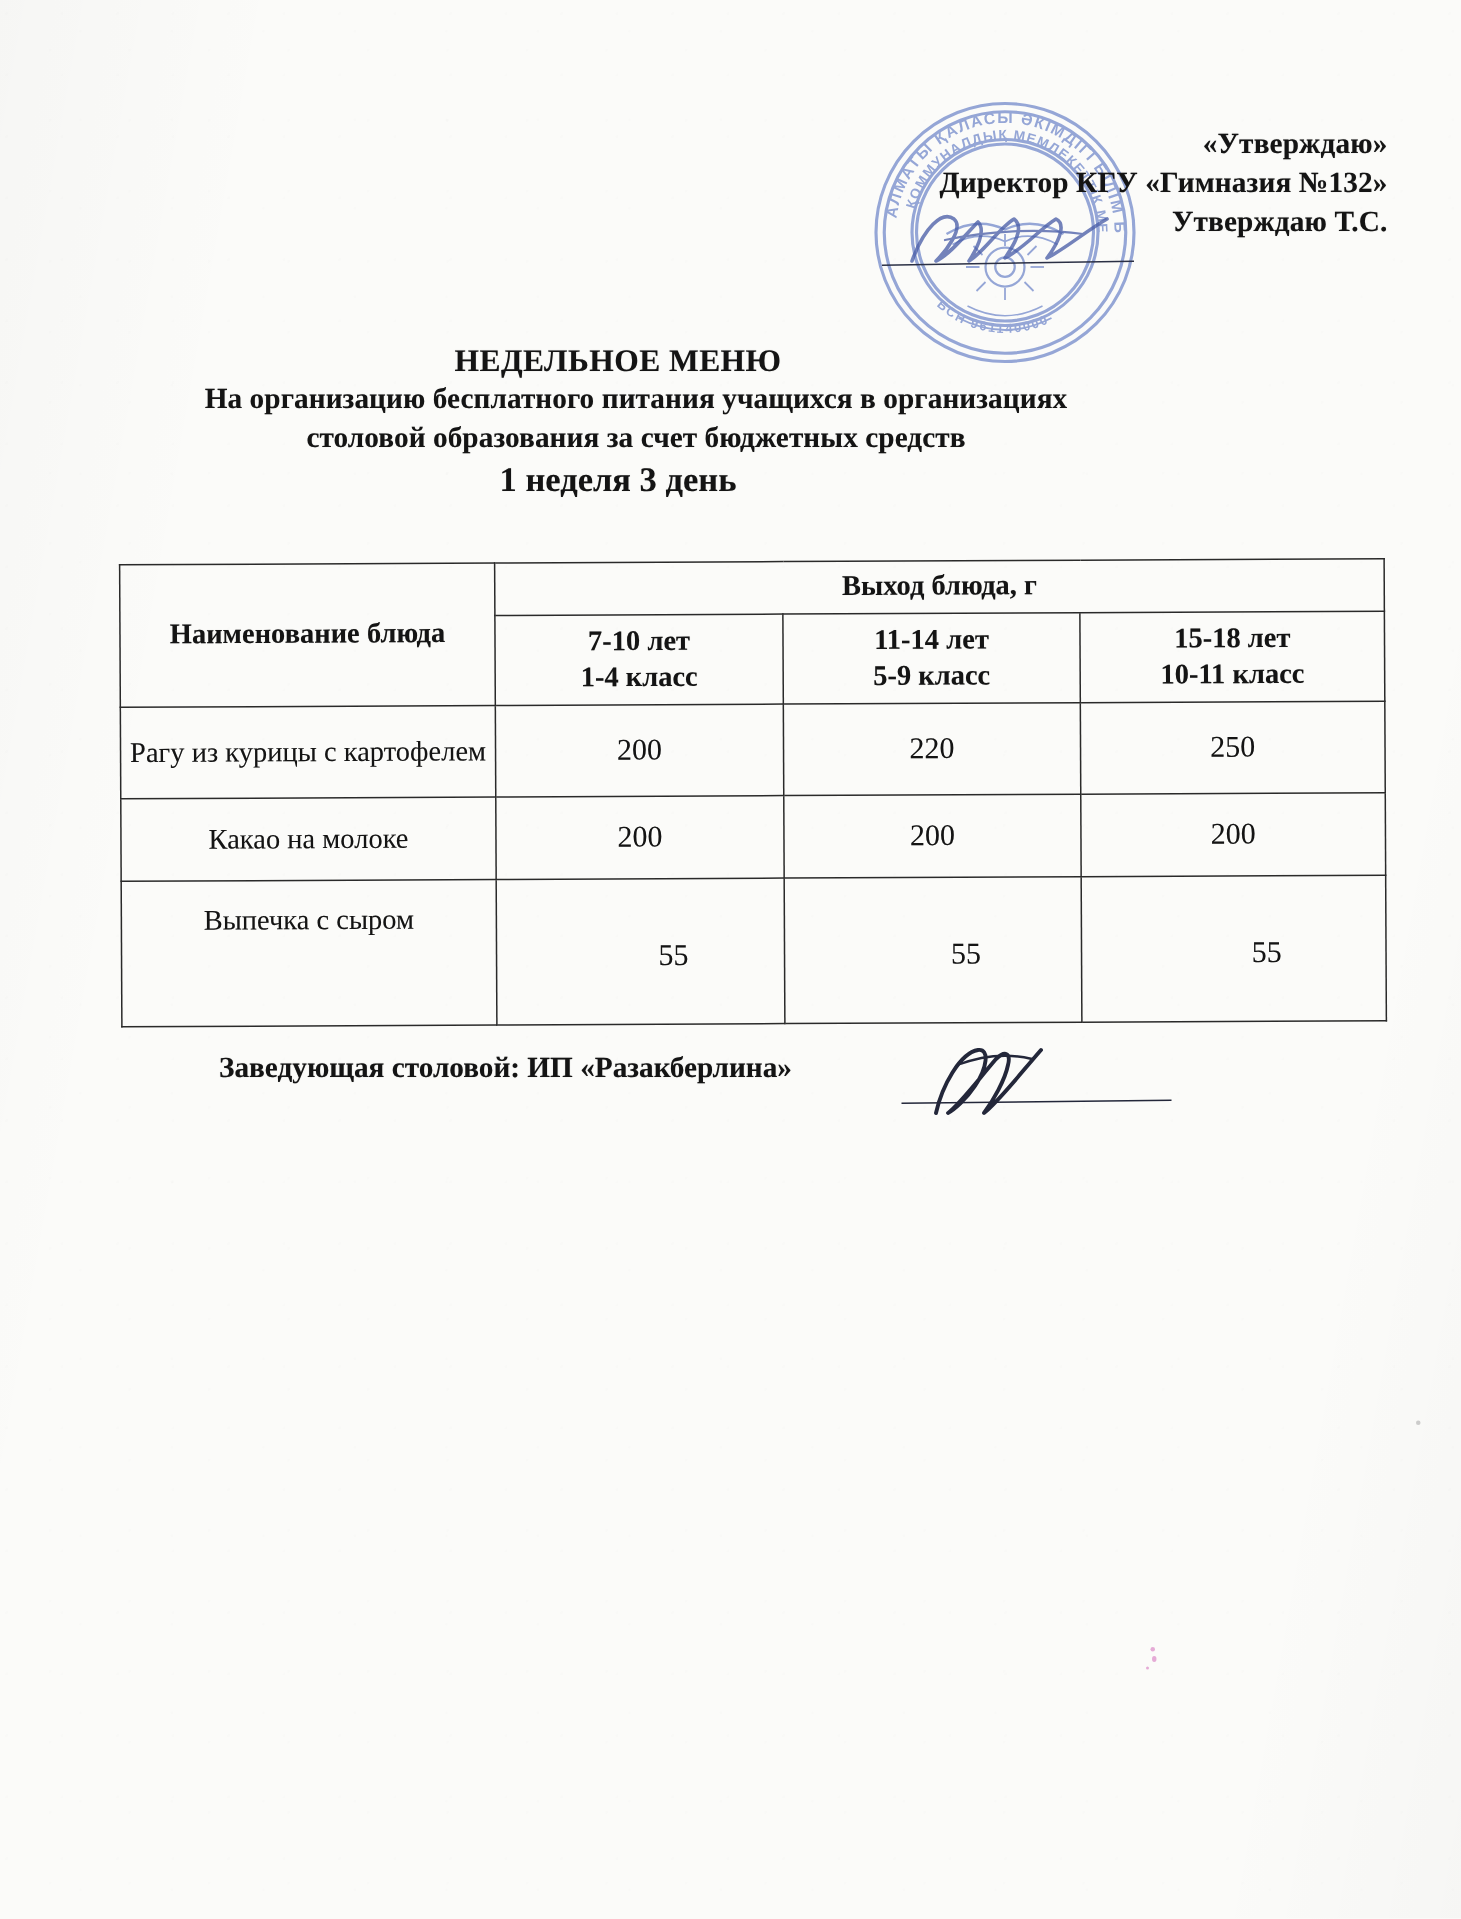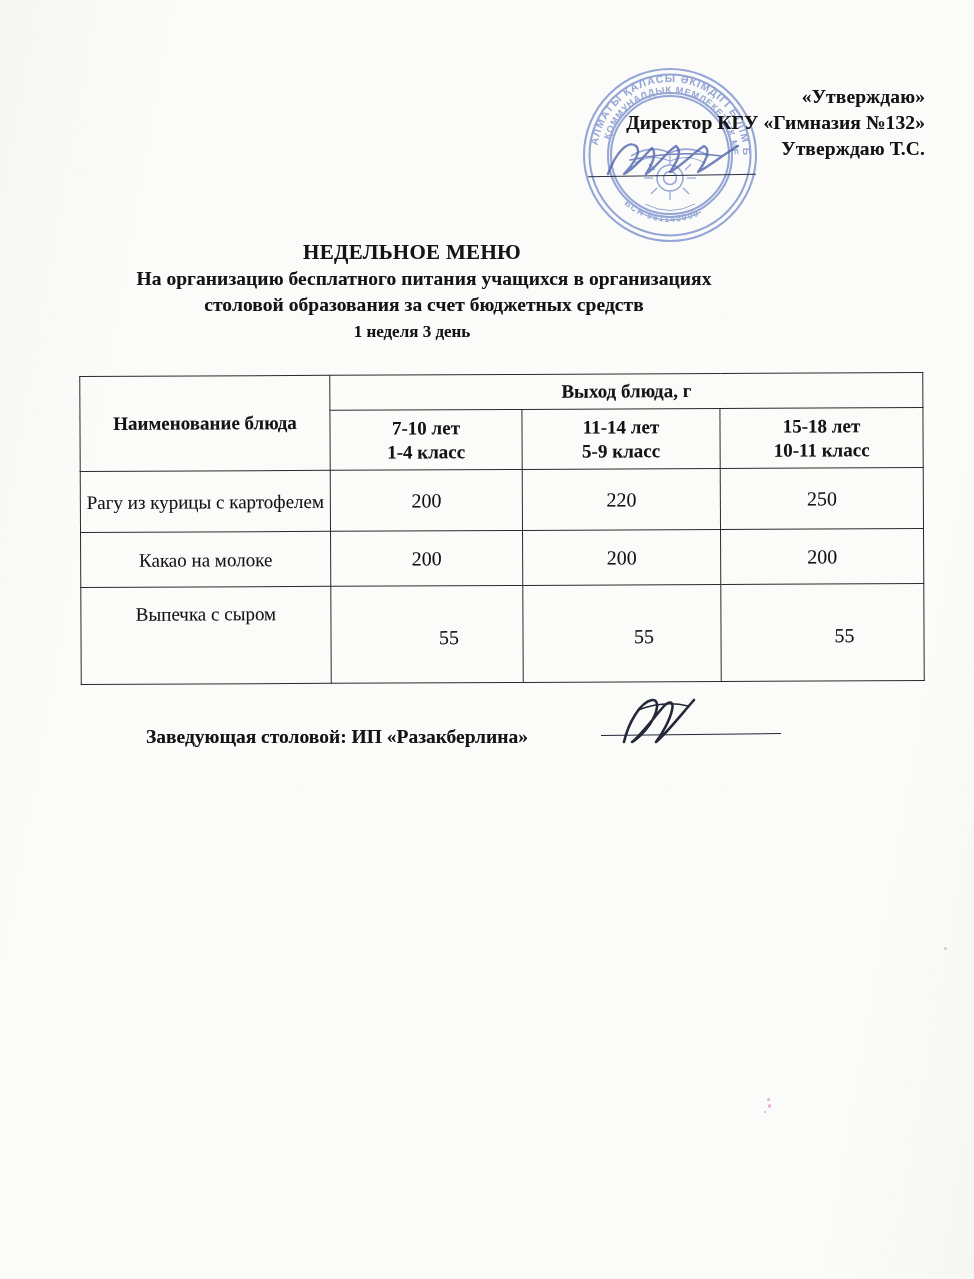--- a/index.html
+++ b/index.html
@@ -88,21 +88,21 @@
     height: 60px;
     z-index: 6;
     opacity: .85;
   }
   .stamp-sign svg { width: 100%; height: 100%; display: block; }
 
   
   .titles {
     position: absolute;
     left: 0;
-    top: 238px;
+    top: 226px;
     width: 824px;
     text-align: center;
     z-index: 4;
   }
   .t-main {
     font-weight: bold;
     font-size: 21px;
     letter-spacing: .3px;
     line-height: 28px;
     text-shadow: 0 0 .6px rgba(0,0,0,.35);
@@ -110,21 +110,21 @@
   .t-sub {
     font-weight: bold;
     font-size: 19.5px;
     line-height: 26px;
     letter-spacing: .05px;
     text-shadow: 0 0 .5px rgba(0,0,0,.3);
     padding-left: 24px;
   }
   .t-day {
     font-weight: bold;
-    font-size: 17px;
+    font-size: 23px;
     line-height: 26px;
     margin-top: 1px;
     text-shadow: 0 0 .5px rgba(0,0,0,.3);
   }
 
   
   .table-wrap {
     position: absolute;
     left: 80px;
     top: 374px;
@@ -191,21 +191,21 @@
   tr.r3 td { height: 82px; }
   tr.r3 td.dish { vertical-align: top; padding-top: 14px; }
   tr.r3 td.val  { padding-top: 6px; padding-left: 44px; }
   tr.r2 td.dish { vertical-align: middle; }
   tr.r1 td.dish { vertical-align: middle; }
 
   
   .footer {
     position: absolute;
     left: 146px;
-    top: 724px;
+    top: 700px;
     font-weight: bold;
     font-size: 19.5px;
     line-height: 26px;
     white-space: nowrap;
     z-index: 4;
     text-shadow: 0 0 .6px rgba(0,0,0,.35);
   }
   .footer-rule {
     position: absolute;
     left: 601px;

